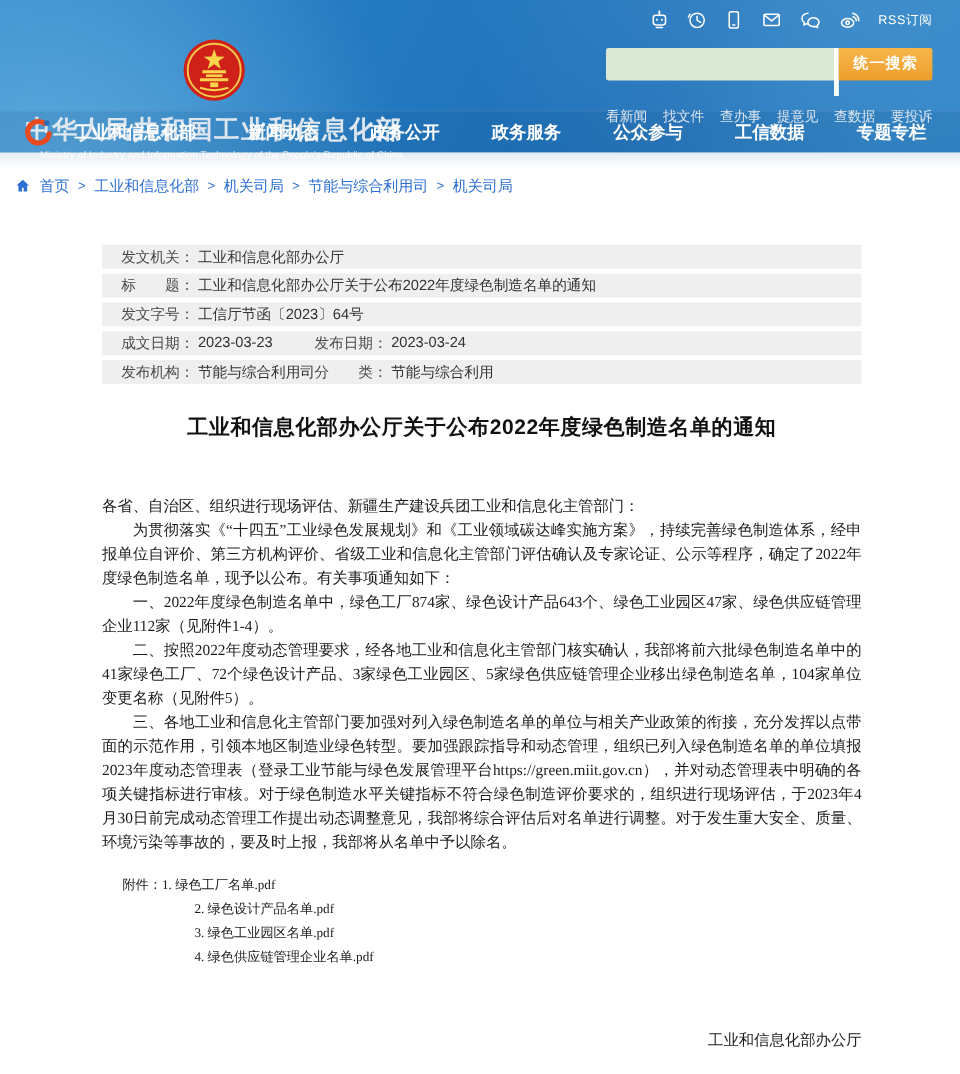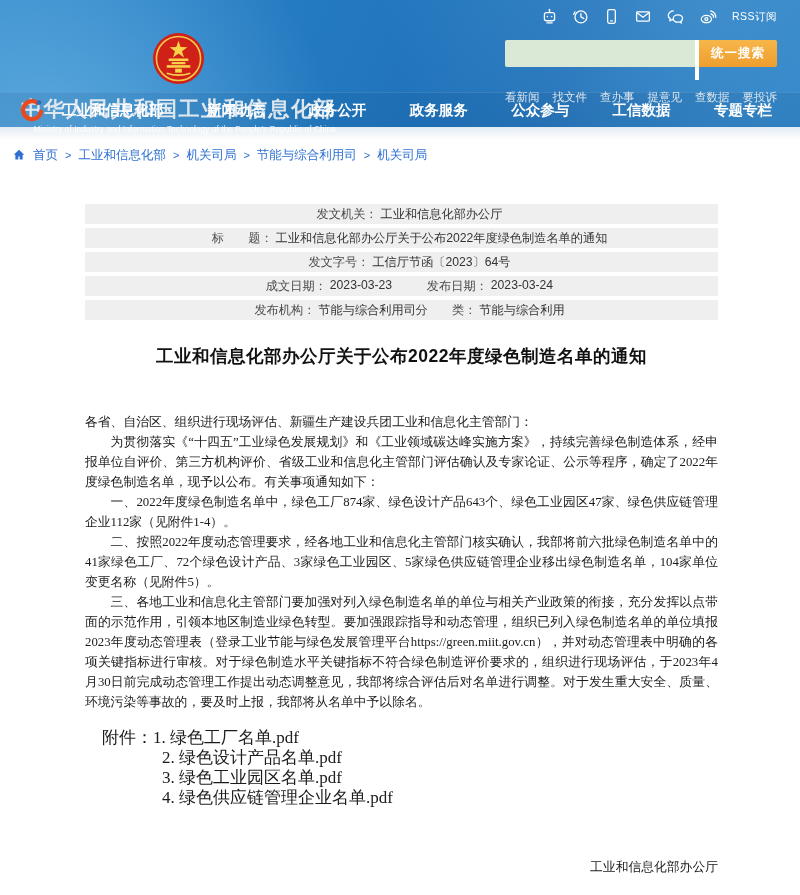--- a/index.html
+++ b/index.html
@@ -62,40 +62,40 @@
   .crumb{ cursor:pointer; white-space:nowrap; }
   .crumb-sep{ font-size:11px; color:#2d6fd2; }
   .home-icon{ display:flex; }
 
   
   .doc{ margin:34px 82px 0 85px; width:633px; }
 
   .meta-row{
     height:20px; background:#efefef; margin-bottom:4px;
     display:flex; align-items:center; padding-left:16px;
-    font-size:12.2px; color:#3f3f3f; white-space:nowrap;justify-content:center;
+    font-size:12.2px; color:#3f3f3f; white-space:nowrap;
   }
   .m-label{ color:#4a4a4a; }
   .m-value{ color:#333; margin-left:3px; }
   .pair{ display:inline-flex; }
   .pair1{ width:161px; }
 
   .doc-title{
     margin:24px 0 0; text-align:center; font-size:17.5px; font-weight:bold;
     color:#111; letter-spacing:.5px; font-family:"Liberation Sans","DejaVu Sans",sans-serif;
   }
 
   .doc-body{
     margin-top:44px; font-family:"Liberation Serif","DejaVu Serif",serif;
     font-size:12.8px; line-height:20px; color:#1b1b1b; text-align:justify;
   }
   .salutation{ margin:0; }
   .para{ margin:0; text-indent:2em; }
 
-  .attachments{ margin-top:16px; font-size:17px; line-height:20px; }
+  .attachments{ margin-top:16px; font-size:11px; line-height:20px; }
   .att-first{ padding-left:17px; }
   .att-label{ cursor:default; }
   .att-link{ cursor:pointer; }
   .att-item{ margin-left:77px; }
 
   .signature{ margin-top:46px; text-align:right; font-size:12.8px; line-height:26px; color:#1b1b1b; }
 </style>
 </head>
 <body>
 

